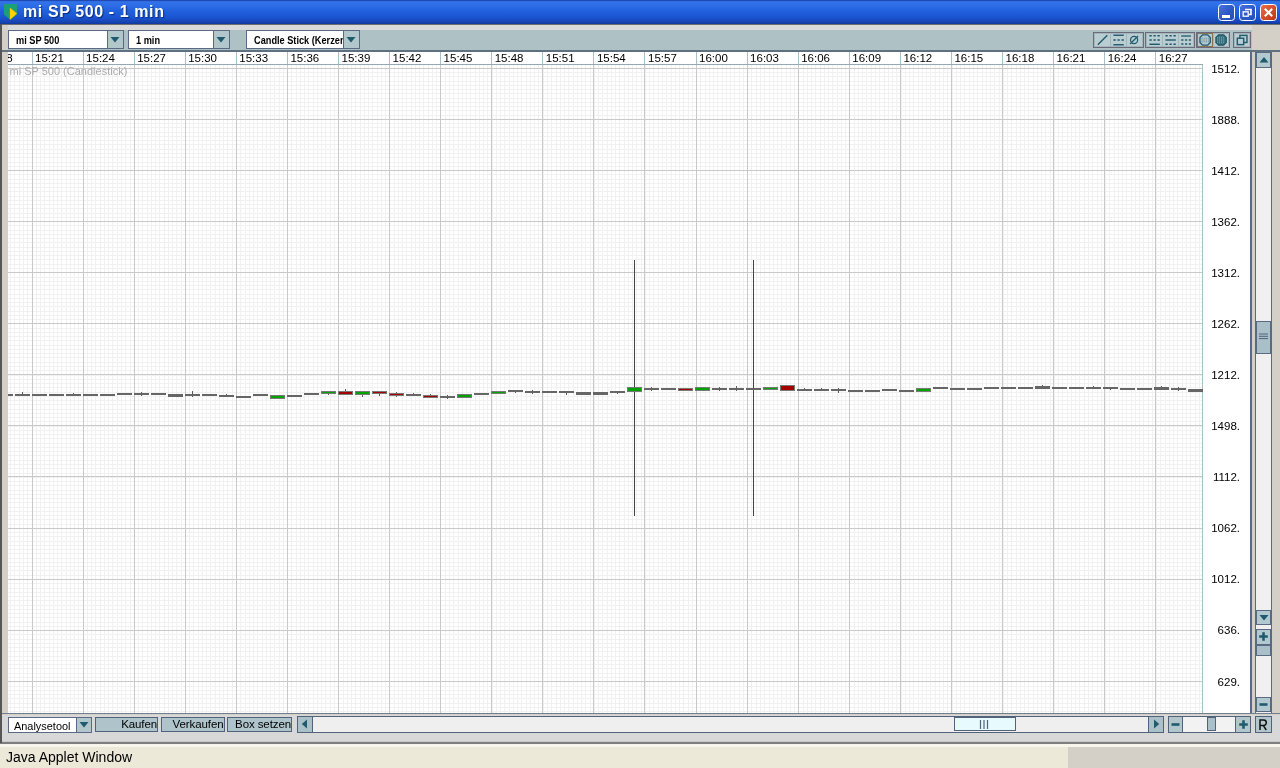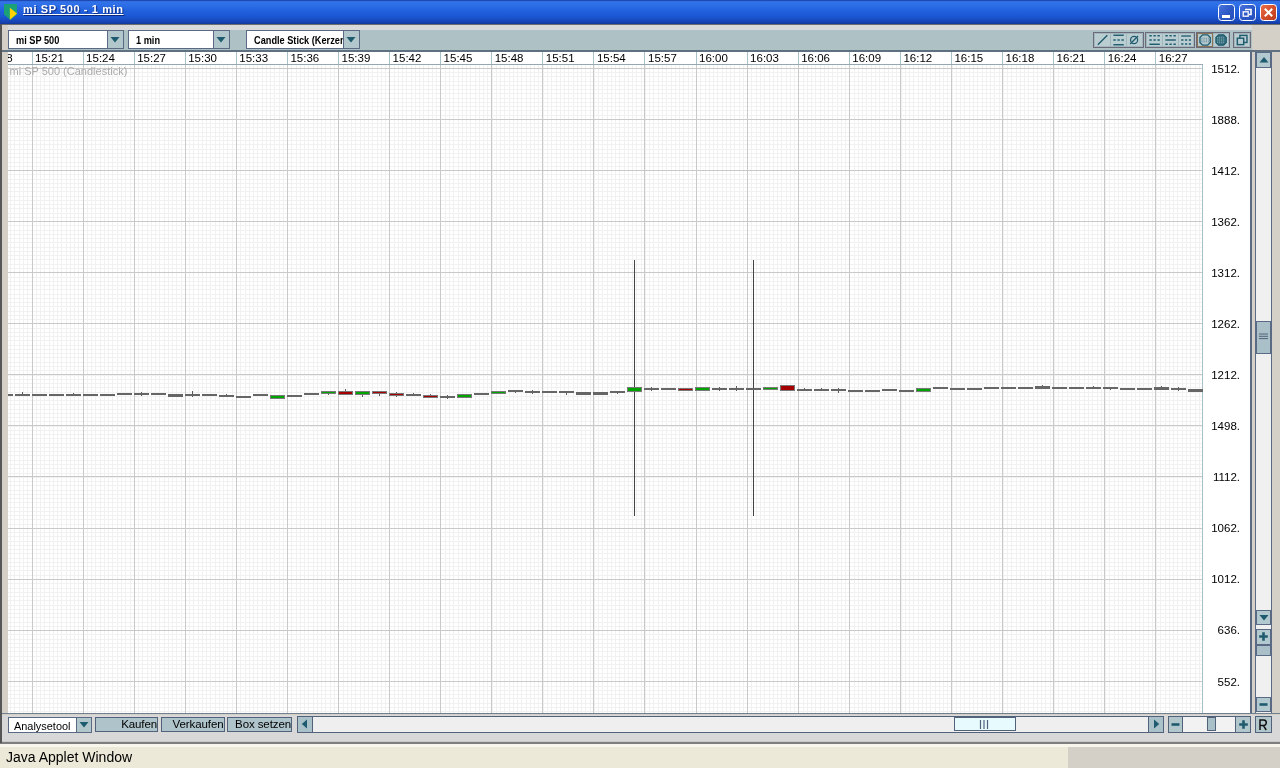--- a/index.html
+++ b/index.html
@@ -1,22 +1,22 @@
 <!DOCTYPE html>
 <html><head><meta charset="utf-8"><style>
 * {margin:0;padding:0;box-sizing:border-box}
 html,body {width:1280px;height:768px;overflow:hidden;font-family:"Liberation Sans",sans-serif;background:#d4d0c8}
 #win {position:absolute;left:0;top:0;width:1280px;height:768px}
 
 
 #titlebar {position:absolute;left:0;top:0;width:1280px;height:24px;
  background:linear-gradient(180deg,#16379e 0%,#3373e9 7%,#2e6fe8 20%,#2161dd 45%,#1b56d2 70%,#1745b6 90%,#123a9e 100%);}
 #titleicon {position:absolute;left:4px;top:4px}
-#titletext {position:absolute;left:23px;top:3px;color:#fff;font-size:11px;font-weight:bold;letter-spacing:.6px;
- text-shadow:1px 1px 1px #0a2a80;text-decoration:underline;}
+#titletext {position:absolute;left:23px;top:3px;color:#fff;font-size:16px;font-weight:bold;letter-spacing:.6px;
+ text-shadow:1px 1px 1px #0a2a80;}
 .winbtn {position:absolute;top:3.5px;width:17.5px;height:17.5px;border:1px solid #fff;border-radius:3.5px;}
 #btnmin,#btnmax {background:linear-gradient(135deg,#4a74dd 0%,#2c58c6 55%,#2350bd 100%)}
 #btnmin {left:1217.5px}
 #btnmax {left:1238.5px}
 #btnclose {left:1259.5px;width:17px;background:linear-gradient(135deg,#e8704a 0%,#d6502c 50%,#b83818 100%)}
 #btnmin .m {position:absolute;left:3px;bottom:2.5px;width:8px;height:3px;background:#fff}
 .winbtn svg {position:absolute;left:2px;top:2px}
 
 
 #topline1 {position:absolute;left:0;top:24px;width:1280px;height:1.4px;background:#6e6e6e}
@@ -330,21 +330,21 @@
       <div class="plbl" style="top:113.2px">1412.</div>
       <div class="plbl" style="top:164.2px">1362.</div>
       <div class="plbl" style="top:215.3px">1312.</div>
       <div class="plbl" style="top:266.4px">1262.</div>
       <div class="plbl" style="top:317.5px">1212.</div>
       <div class="plbl" style="top:368.6px">1498.</div>
       <div class="plbl" style="top:419.6px">1112.</div>
       <div class="plbl" style="top:470.7px">1062.</div>
       <div class="plbl" style="top:521.8px">1012.</div>
       <div class="plbl" style="top:572.9px">636.</div>
-      <div class="plbl" style="top:624.0px">552.</div>
+      <div class="plbl" style="top:624.0px">629.</div>
     </div>
   <div id="ppaneborder"></div>
   <div id="vsb">
     <div class="vbtn" id="vup">
         <svg width="12" height="9" viewBox="0 0 12 9">
           <polygon points="1.5,7.5 10.5,7.5 6,2" fill="#1f5b6e"></polygon>
         </svg>
       </div>
     <div id="vthumb">
         <svg width="9" height="8" viewBox="0 0 9 8">

